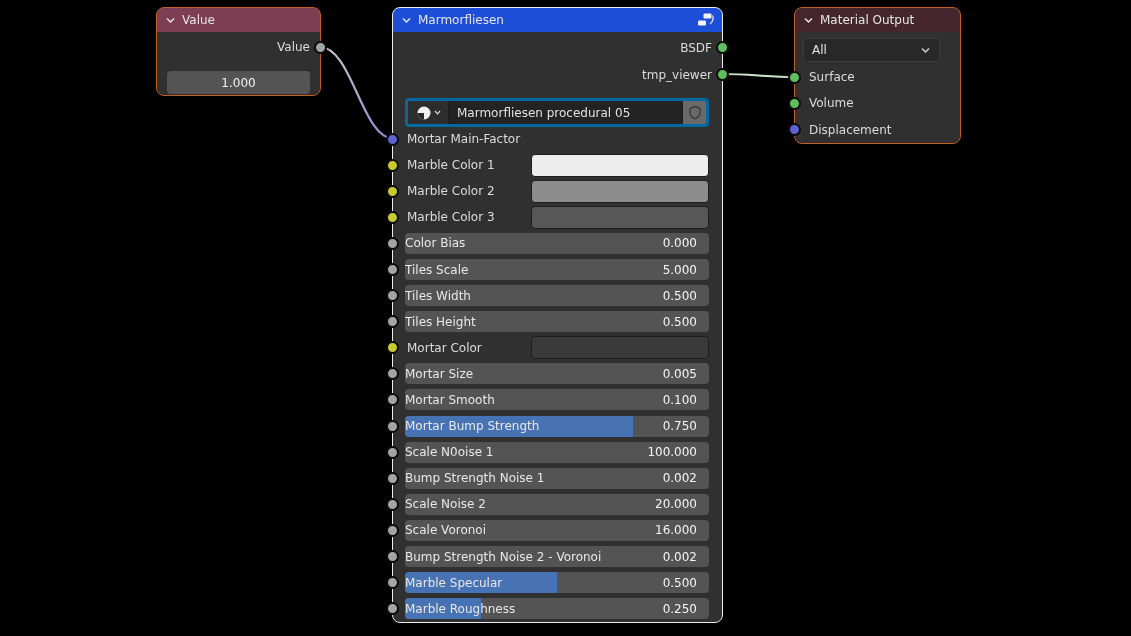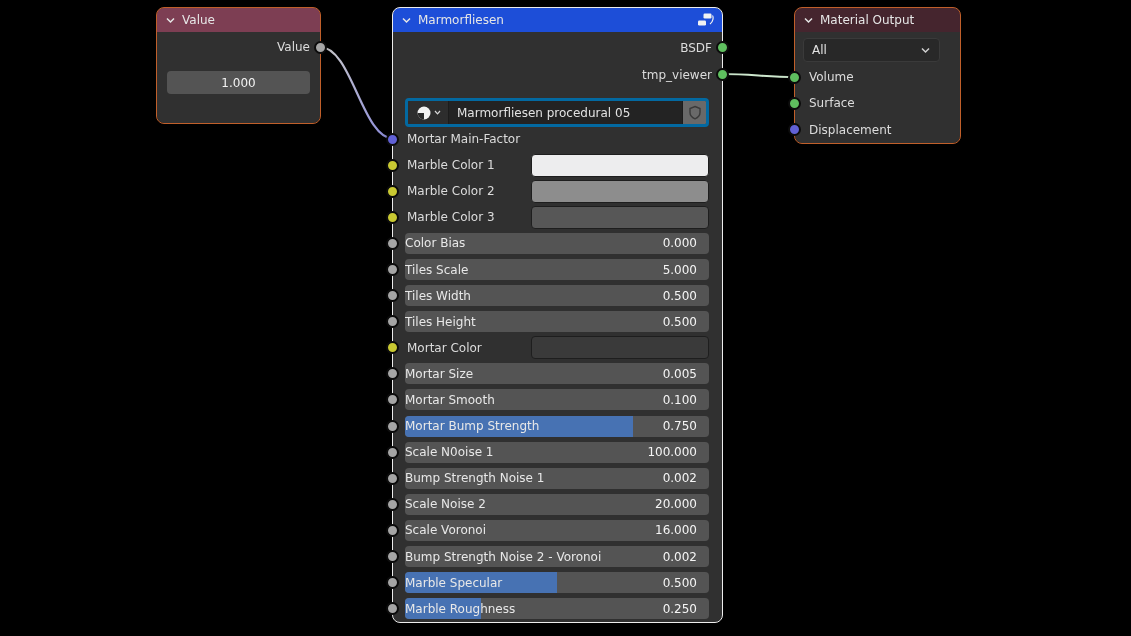--- a/index.html
+++ b/index.html
@@ -21,21 +21,21 @@
   .hdr-right{margin-left:auto;display:flex;align-items:center;}
   .chev{flex:0 0 auto;display:block;}
 
   
   .socket{position:absolute;width:9px;height:9px;border:2px solid #0c0c0c;
           border-radius:50%;top:calc(50% - 6.5px);}
   .socket.in{left:-7px;}
   .socket.out{right:-7px;}
 
   
-  #value-node{left:157px;top:8px;width:163px;height:115px;}
+  #value-node{left:157px;top:8px;width:163px;height:87px;}
   .out-row{position:relative;height:30px;display:flex;align-items:center;
            justify-content:flex-end;padding-right:10px;}
   .value-field{position:absolute;left:10px;right:10px;top:63px;height:23px;
                background:#545454;border-radius:4px;display:flex;align-items:center;
                justify-content:center;color:#f2f2f2;}
 
   
   #group-node{left:393px;top:8px;width:329px;height:614px;}
   #group-node .out-row{height:27px;}
   #group-node .outs{margin-top:2px;}
@@ -310,24 +310,24 @@
   </div>
   <div class="dropdown">
     <span>All</span>
     <svg class="chev" width="11" height="10">
       <polyline points="2,3.5 5.5,7 9,3.5" fill="none" stroke="#cfcfcf" stroke-width="1.5"></polyline>
       </svg>
   </div>
   <div class="mo-rows">
     <div class="row">
       <span class="socket in" style="background-color: rgb(95, 191, 95);"></span>
+      <span class="row-label">Surface</span>
+    </div>
+    <div class="row">
+      <span class="socket in" style="background-color: rgb(95, 191, 95);"></span>
       <span class="row-label">Volume</span>
-    </div>
-    <div class="row">
-      <span class="socket in" style="background-color: rgb(95, 191, 95);"></span>
-      <span class="row-label">Surface</span>
     </div>
     <div class="row">
       <span class="socket in" style="background-color: rgb(97, 97, 214);"></span>
       <span class="row-label">Displacement</span>
     </div>
   </div>
 </div>
 
 </body></html>

